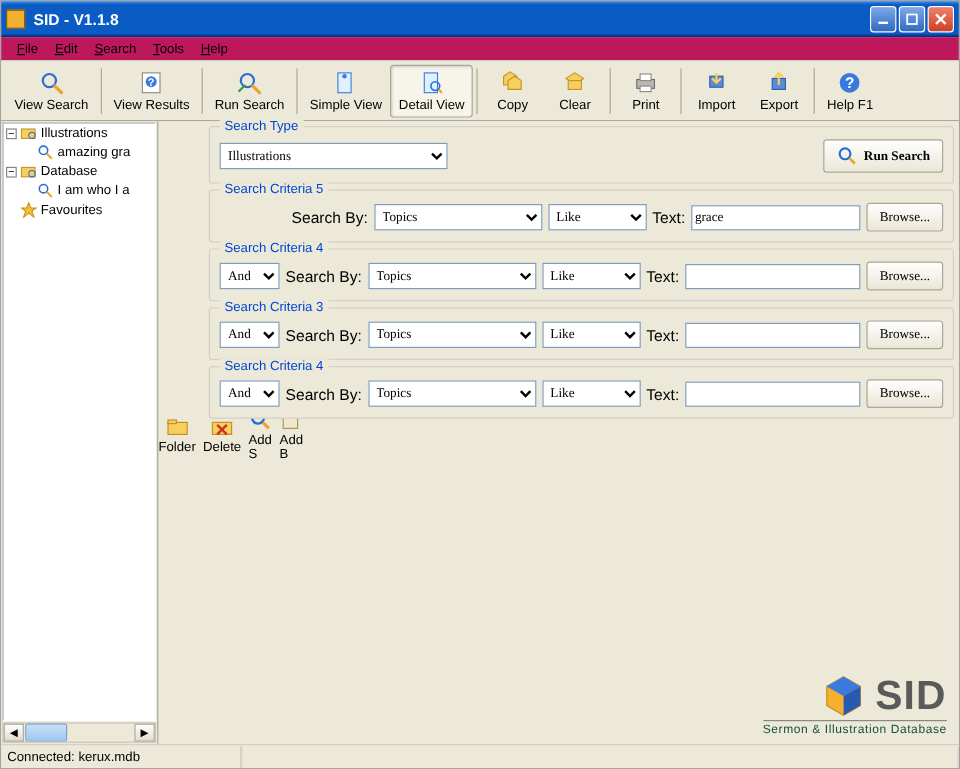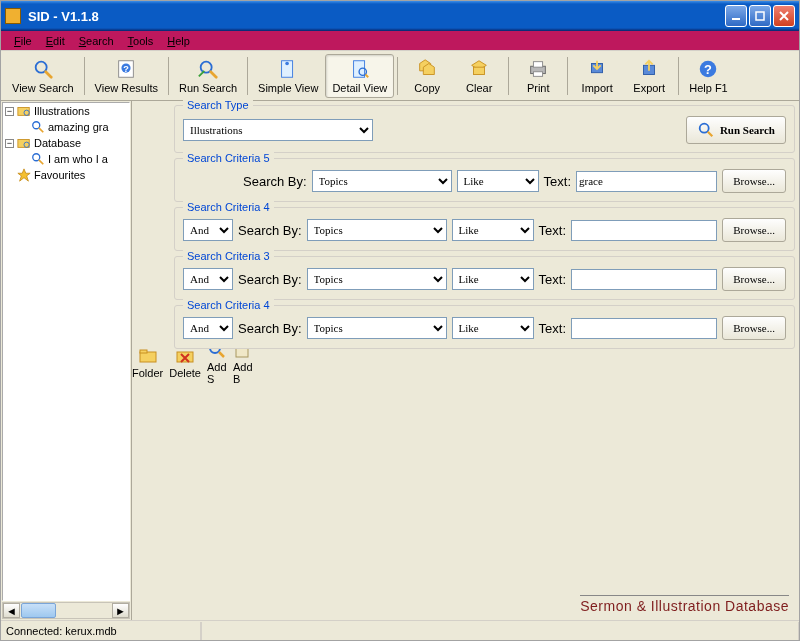--- a/index.html
+++ b/index.html
@@ -42,21 +42,21 @@
 .row-controls .lbl { font-size: 13px; }
 select, input[type=text] { font-family: Tahoma; font-size: 11px; background: white; border: 1px solid #7f9db9; height: 21px; padding: 1px 2px; }
 select { height: 22px; }
 .btn { background: linear-gradient(#fefefe, #eae7d8); border: 1px solid #aca899; border-radius: 3px; padding: 3px 10px; font-family: Tahoma; font-size: 11px; cursor: pointer; height: 24px; display: flex; align-items: center; }
 .btn.run { font-weight: bold; padding: 4px 10px; height: 28px; }
 .btn.run .ricon { width: 18px; height: 18px; margin-right: 5px; }
 .logo-area { position: absolute; right: 10px; bottom: 6px; text-align: right; }
 .logo-area .logo-row { display: flex; align-items: center; justify-content: flex-end; }
 .logo-area .logo-icon { width: 40px; height: 40px; margin-right: 6px; }
 .logo-area .logo-text { font-size: 34px; font-weight: bold; color: #5a5a5a; font-family: "Segoe UI", Tahoma, sans-serif; letter-spacing: 1px; }
-.logo-area .logo-sub { color: #7f1d1d; font-size: 14px; border-top: 1px solid #888; padding-top: 2px; letter-spacing: 0.5px; }
+.logo-area .logo-sub { color: #14532d; font-size: 10px; border-top: 1px solid #888; padding-top: 2px; letter-spacing: 0.5px; }
 .statusbar { height: 20px; background: #ece9d8; border-top: 1px solid #d4d0c8; display: flex; align-items: center; font-size: 11px; }
 .statusbar .cell { border: 1px solid #d4d0c8; border-top: none; border-bottom: none; height: 18px; padding: 2px 5px; display: flex; align-items: center; }
 .statusbar .cell:first-child { width: 200px; border-left: none; }
 svg { display: block; }
 </style>
 </head>
 <body>
 
 <div class="window">
   <div class="titlebar">
@@ -334,20 +334,28 @@
           <select style="width:82px"><option>Like</option></select>
           <span class="lbl">Text:</span>
           <input type="text" style="flex: 1 1 0%;" value="">
           <button class="btn">
               <span>Browse...</span>
             </button>
         </div>
       </div>
 
       <div class="logo-area">
+        <div class="logo-row">
+          <svg class="logo-icon" viewBox="0 0 40 40">
+            <path d="M20 4 L34 12 L34 28 L20 36 L6 28 L6 12 Z" fill="#f5b030" stroke="#c89020"></path>
+            <path d="M20 4 L34 12 L20 20 L6 12 Z" fill="#3a7ae0"></path>
+            <path d="M20 20 L34 12 L34 28 L20 36 Z" fill="#2a5ab0"></path>
+          </svg>
+          <span class="logo-text">SID</span>
+        </div>
         <div class="logo-sub">Sermon &amp; Illustration Database</div>
       </div>
     </div>
   </div>
 
   <div class="statusbar">
     <div class="cell">Connected: kerux.mdb</div>
     <div class="cell" style="flex:1"></div>
   </div>
 </div>

